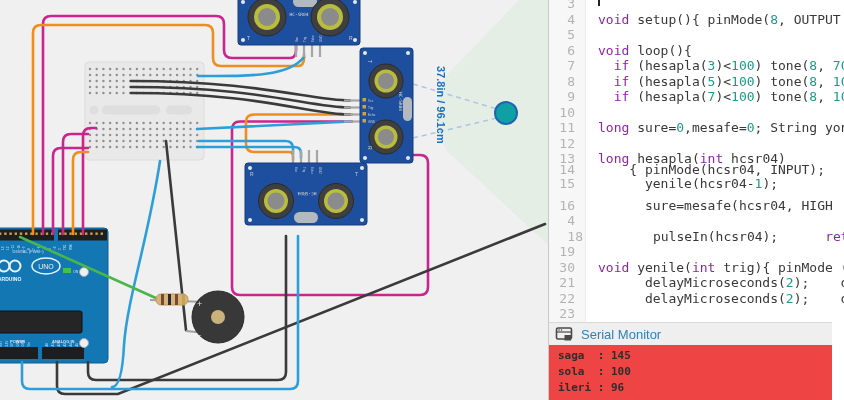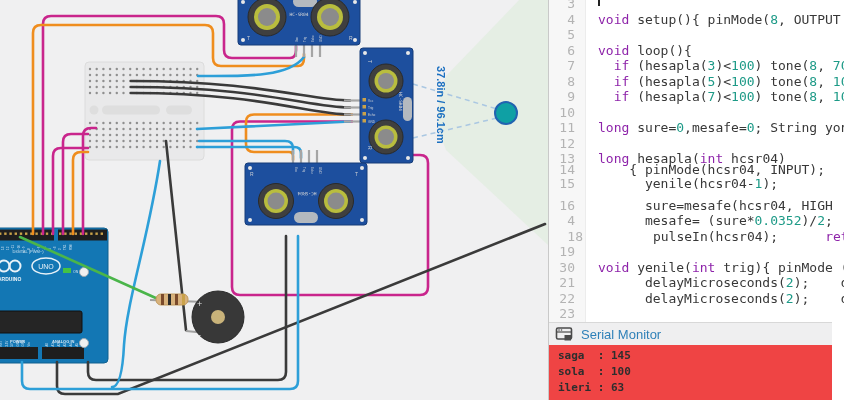--- a/index.html
+++ b/index.html
@@ -458,21 +458,21 @@
         <div class="cl" style="top: 58px;"><span class="ln">7</span><span class="lt"><span class="tk-p">  </span><span class="tk-k">if</span><span class="tk-p"> (hesapla(</span><span class="tk-m">3</span><span class="tk-p">)&lt;</span><span class="tk-m">100</span><span class="tk-p">) tone(</span><span class="tk-m">8</span><span class="tk-p">, </span><span class="tk-m">70</span></span></div>
         <div class="cl" style="top: 73.5px;"><span class="ln">8</span><span class="lt"><span class="tk-p">  </span><span class="tk-k">if</span><span class="tk-p"> (hesapla(</span><span class="tk-m">5</span><span class="tk-p">)&lt;</span><span class="tk-m">100</span><span class="tk-p">) tone(</span><span class="tk-m">8</span><span class="tk-p">, </span><span class="tk-m">10</span></span></div>
         <div class="cl" style="top: 89px;"><span class="ln">9</span><span class="lt"><span class="tk-p">  </span><span class="tk-k">if</span><span class="tk-p"> (hesapla(</span><span class="tk-m">7</span><span class="tk-p">)&lt;</span><span class="tk-m">100</span><span class="tk-p">) tone(</span><span class="tk-m">8</span><span class="tk-p">, </span><span class="tk-m">10</span></span></div>
         <div class="cl" style="top: 104.5px;"><span class="ln">10</span><span class="lt"></span></div>
         <div class="cl" style="top: 120px;"><span class="ln">11</span><span class="lt"><span class="tk-k">long</span><span class="tk-p"> sure=</span><span class="tk-m">0</span><span class="tk-p">,mesafe=</span><span class="tk-m">0</span><span class="tk-p">; String yon</span></span></div>
         <div class="cl" style="top: 135.5px;"><span class="ln">12</span><span class="lt"></span></div>
         <div class="cl" style="top: 151px;"><span class="ln">13</span><span class="lt"><span class="tk-k">long</span><span class="tk-p"> hesapla(</span><span class="tk-k">int</span><span class="tk-p"> hcsr04)</span></span></div>
         <div class="cl" style="top: 162px;"><span class="ln">14</span><span class="lt"><span class="tk-p">    { pinMode(hcsr04, INPUT);</span></span></div>
         <div class="cl" style="top: 176px;"><span class="ln">15</span><span class="lt"><span class="tk-p">      yenile(hcsr04-</span><span class="tk-m">1</span><span class="tk-p">);</span></span></div>
         <div class="cl" style="top: 197.5px;"><span class="ln">16</span><span class="lt"><span class="tk-p">      sure=mesafe(hcsr04, HIGH</span></span></div>
-        <div class="cl" style="top: 213px;"><span class="ln">4</span><span class="lt"><span class="tk-p">      mesafe= (sure*</span><span class="tk-m">0.0352</span><span class="tk-p">)/</span><span class="tk-m">2</span><span class="tk-p">;</span></span></div>
+        <div class="cl" style="top: 213px;"><span class="ln">4</span></div>
         <div class="cl" style="top: 228.5px; margin-left: 8px;"><span class="ln">18</span><span class="lt"><span class="tk-p">      pulseIn(hcsr04);      </span><span class="tk-k">return</span></span></div>
         <div class="cl" style="top: 244px;"><span class="ln">19</span><span class="lt"></span></div>
         <div class="cl" style="top: 259.5px;"><span class="ln">30</span><span class="lt"><span class="tk-k">void</span><span class="tk-p"> yenile(</span><span class="tk-k">int</span><span class="tk-p"> trig){ pinMode (</span></span></div>
         <div class="cl" style="top: 275px;"><span class="ln">21</span><span class="lt"><span class="tk-p">      delayMicroseconds(</span><span class="tk-m">2</span><span class="tk-p">);    d</span></span></div>
         <div class="cl" style="top: 290.5px;"><span class="ln">22</span><span class="lt"><span class="tk-p">      delayMicroseconds(</span><span class="tk-m">2</span><span class="tk-p">);    d</span></span></div>
         <div class="cl" style="top: 306px;"><span class="ln">23</span><span class="lt"></span></div>
       </div>
   </div>
   <div class="serial">
     <div class="serial-header">
@@ -481,16 +481,16 @@
         <line x1="1.5" y1="6" x2="16.5" y2="6" stroke="#4a4a4a" stroke-width="1.2"></line>
         <circle cx="4" cy="4" r="0.8" fill="#4a4a4a"></circle>
         <circle cx="6.5" cy="4" r="0.8" fill="#4a4a4a"></circle>
         <rect x="9.5" y="9" width="6.5" height="5.5" fill="#4a4a4a"></rect>
       </svg>
       <span class="serial-title">Serial Monitor</span>
     </div>
     <div class="serial-body">
         <div class="srow">saga  : 145</div>
         <div class="srow">sola  : 100</div>
-        <div class="srow">ileri : 63</div>
+        <div class="srow">ileri : 96</div>
       </div>
   </div>
 </div>
 
 </body></html>

